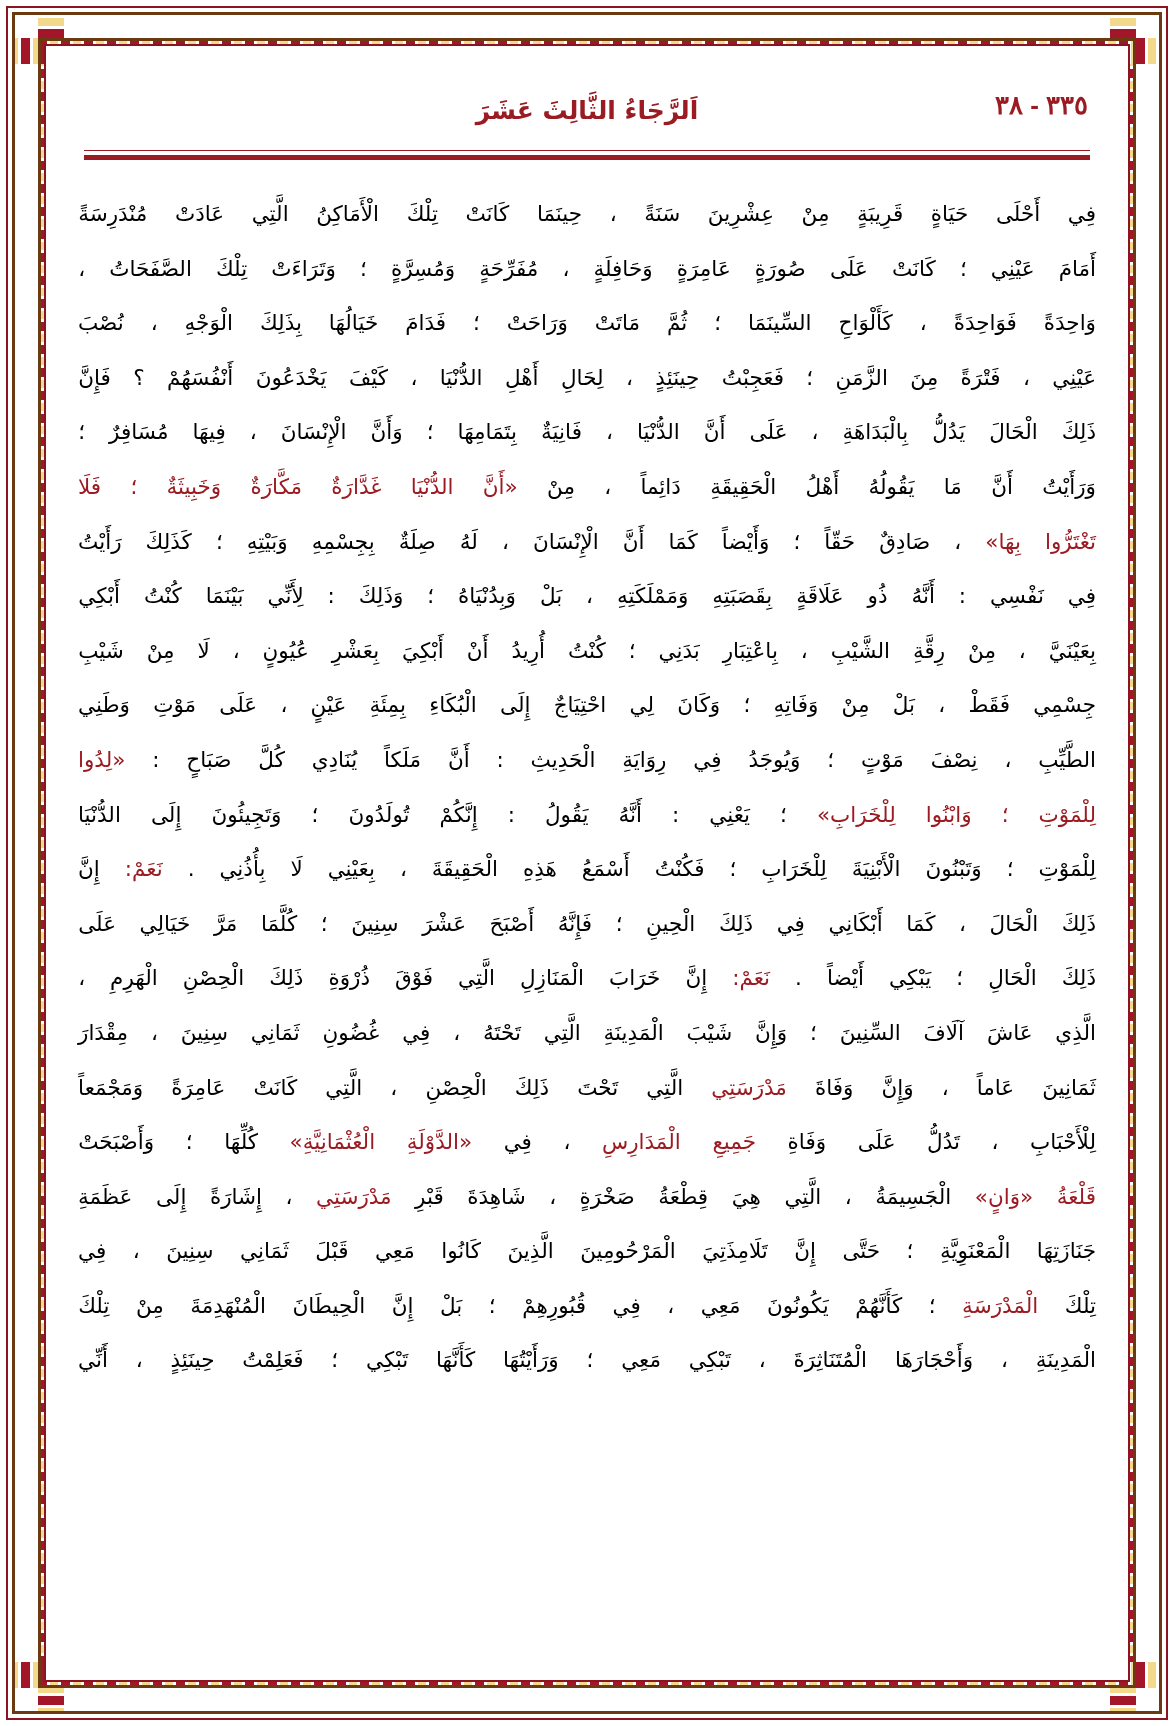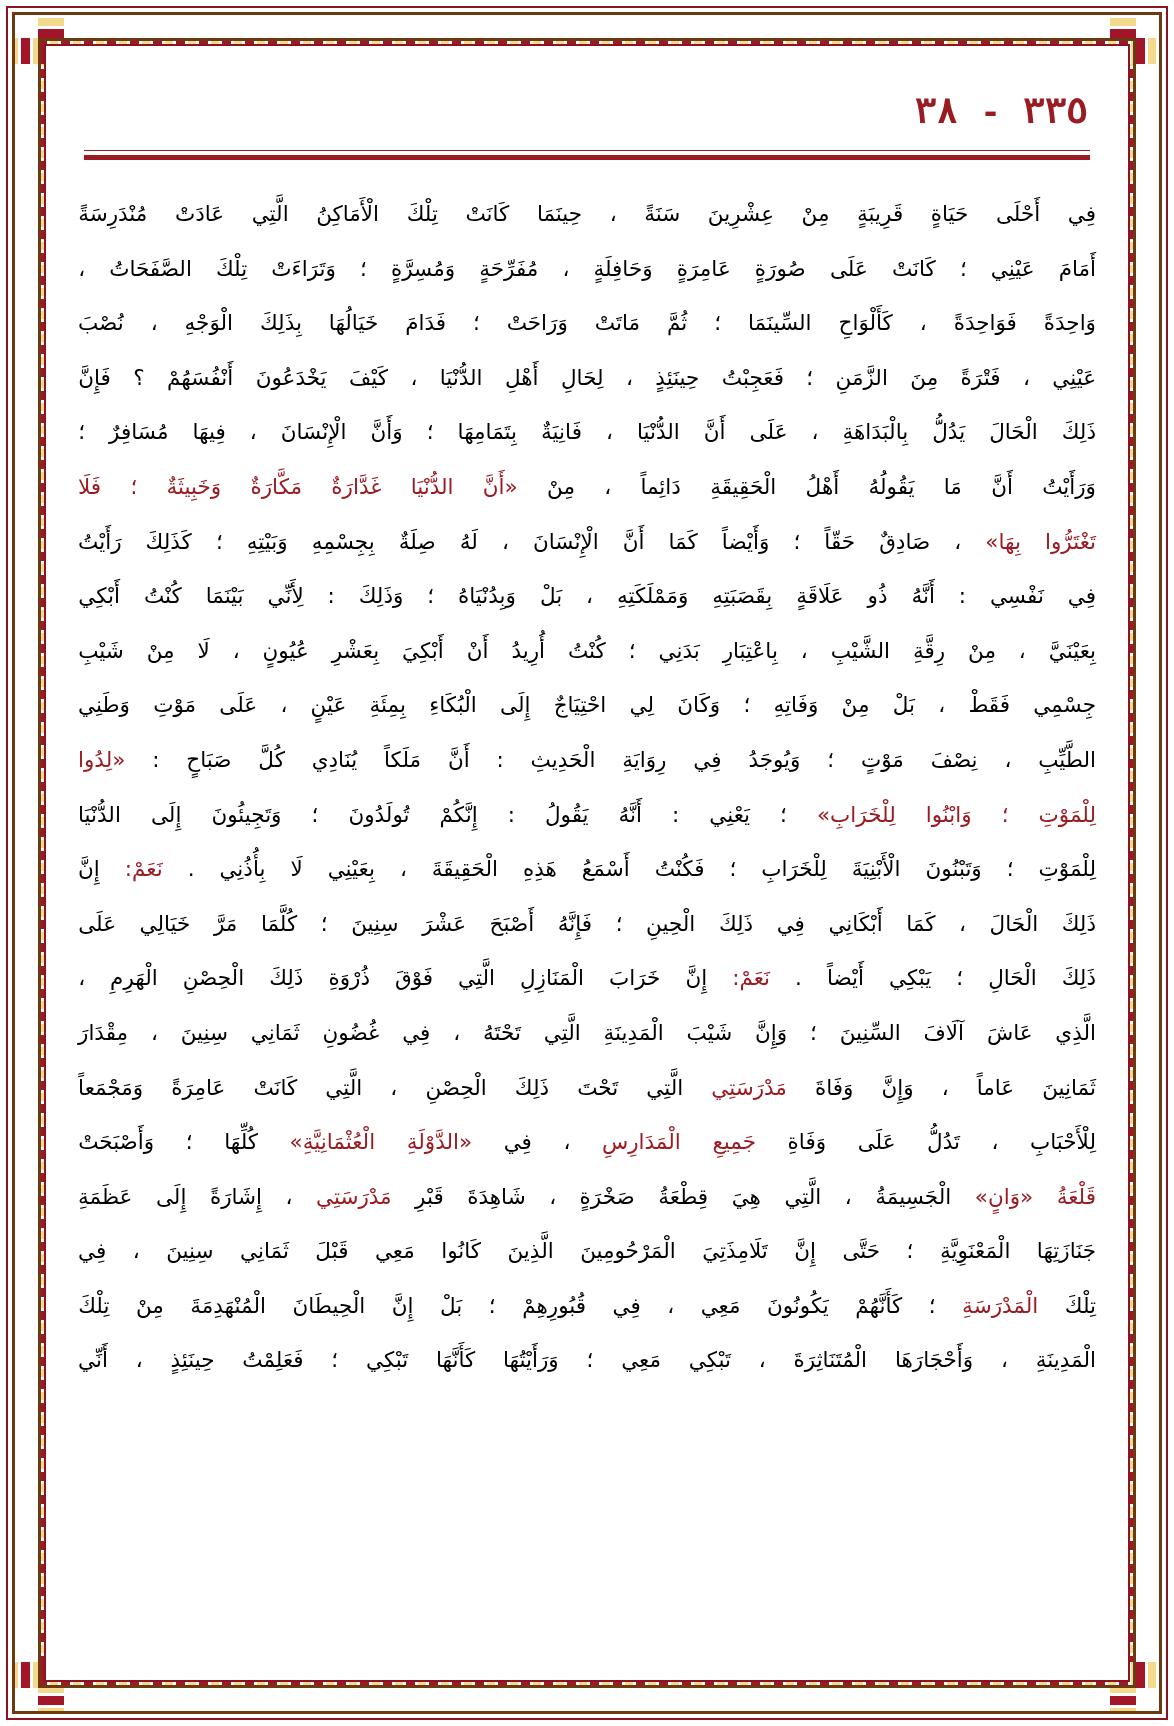--- a/index.html
+++ b/index.html
@@ -99,22 +99,22 @@
     height: 74px;
     display: flex;
     align-items: center;
     justify-content: center;
   }
   .page-number {
     position: absolute;
     right: 8px;
     top: 16px;
     color: #9b1b22;
-    font-family: Liberation Mono, monospace;
-    font-size: 36px;
+    font-family: Liberation Sans, sans-serif;
+    font-size: 26px;
     font-weight: bold;
     letter-spacing: 1px;
     direction: rtl;
   }
   .chapter-title {
     color: #9b1b22;
     font-family: "DejaVu Sans", sans-serif;
     font-size: 25px;
     font-weight: bold;
     text-align: center;
@@ -169,20 +169,21 @@
 <div class="page">
 
   <div class="frame-outer"></div>
   <div class="frame-braid"></div>
   <div class="frame-inner"></div>
 
   <div class="content">
 
     <div class="page-header">
       <div class="page-number">٣٣٥ - ٣٨</div>
+      <div class="chapter-title">اَلرَّجَاءُ الثَّالِثَ عَشَرَ</div>
     </div>
 
     <div class="title-rule"></div>
 
     <div class="body-text" id="body-text">
         <div class="line">
           <div class="j">
             <span class="blk">فِي</span>
             <span class="blk">أَحْلَى</span>
             <span class="blk">حَيَاةٍ</span>

